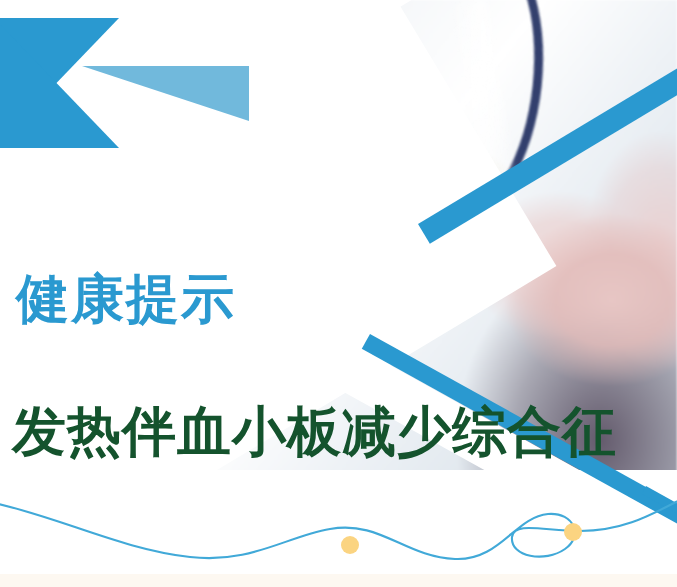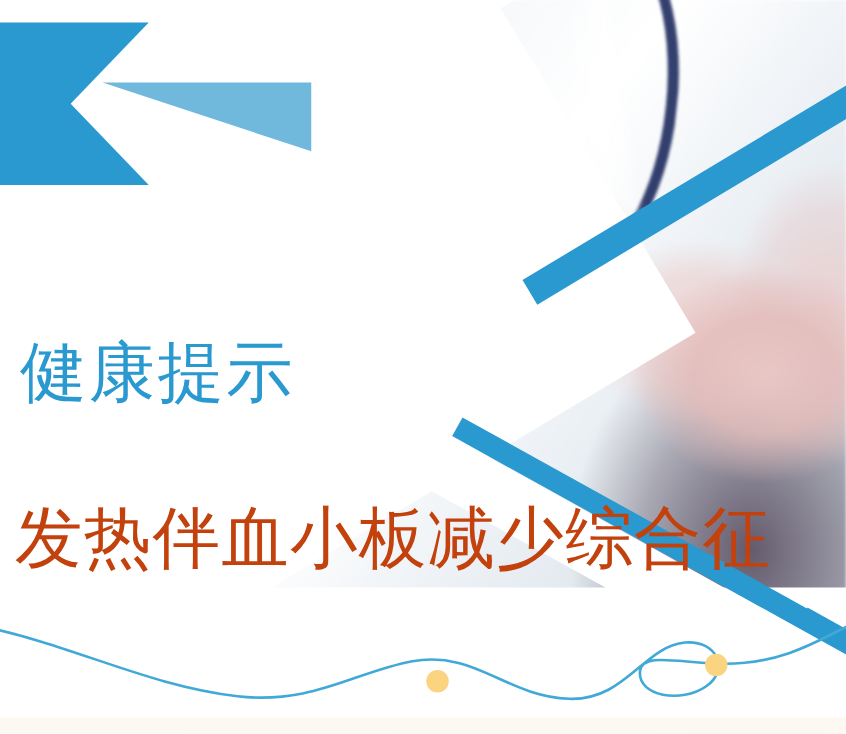--- a/index.html
+++ b/index.html
@@ -132,34 +132,34 @@
     transform: rotate(29deg);
     transform-origin: left top;
   }
 
   
   .headline {
     position: absolute;
     left: 16px;
     top: 272px;
     font-size: 53px;
-    font-weight: normal;
+    font-weight: bold;
     letter-spacing: 2px;
     color: #2a99d0;
     line-height: 1;
     white-space: nowrap;
   }
   .subhead {
     position: absolute;
     left: 12px;
     top: 404px;
     font-size: 54px;
-    font-weight: normal;
+    font-weight: bold;
     letter-spacing: 1px;
-    color: #c2410c;
+    color: #14532d;
     line-height: 1;
     white-space: nowrap;
   }
 
   
   .wave-wrap {
     position: absolute;
     left: 0;
     bottom: 0;
     width: 677px;

